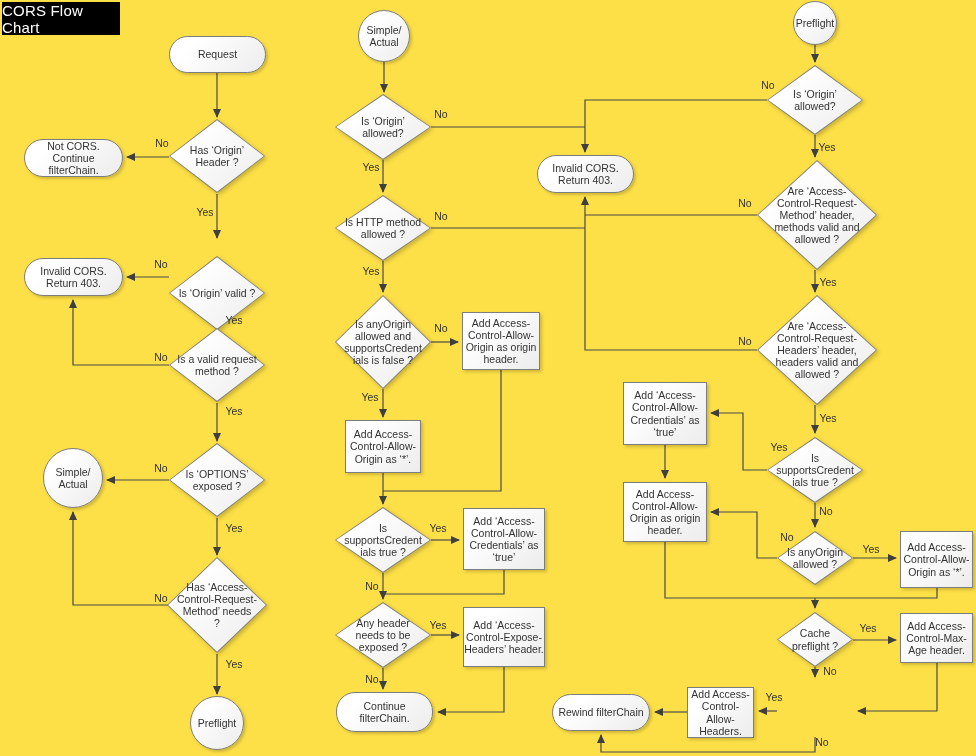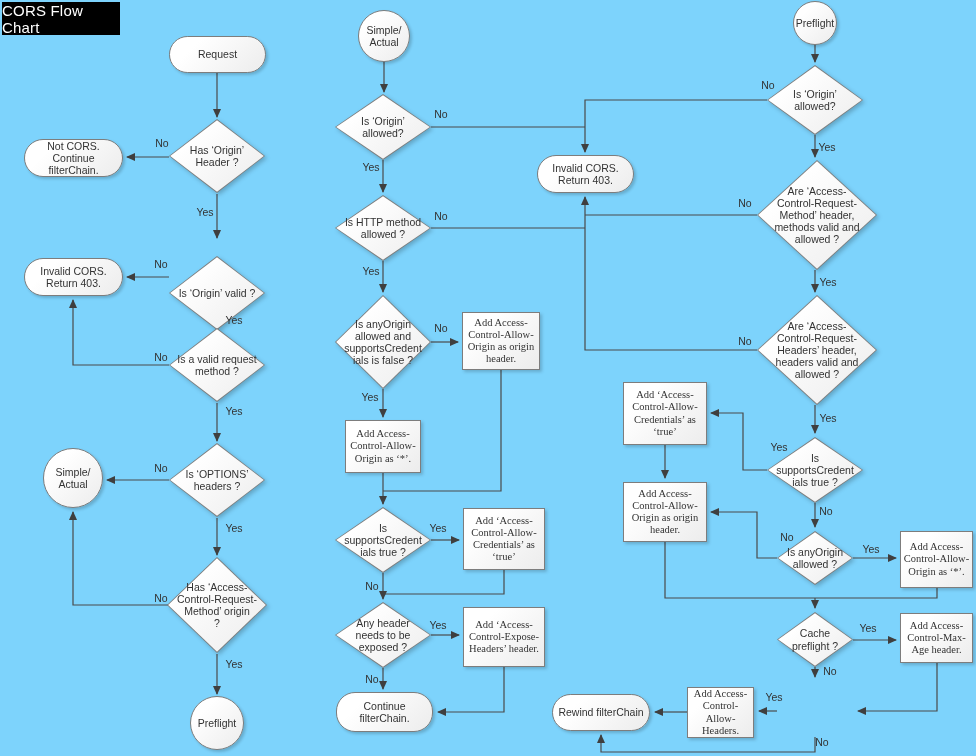--- a/index.html
+++ b/index.html
@@ -1,36 +1,35 @@
 <!DOCTYPE html>
 <html><head>
 <meta charset="utf-8">
 <style>
   html,body{margin:0;padding:0;background:#fff;}
   #canvas{
-    position:relative;width:976px;height:756px;background:#7dd3fc;overflow:hidden;
+    position:relative;width:976px;height:756px;background:#fde047;overflow:hidden;
     font-family:"Liberation Sans", sans-serif;color:#333;
   }
   #wires{position:absolute;left:0;top:0;width:976px;height:756px;}
   .node{position:absolute;box-sizing:border-box;}
   .stadium{
     border:1px solid #7d7d7d;border-radius:19px;
     background:linear-gradient(135deg,#ffffff 25%,#ececec 100%);
     box-shadow:2px 2px 3px rgba(0,0,0,.18);
   }
   .circ{
     border:1px solid #7d7d7d;border-radius:50%;
     background:linear-gradient(135deg,#ffffff 25%,#ececec 100%);
     box-shadow:2px 2px 3px rgba(0,0,0,.18);
   }
   .rectn{
     border:1px solid #7d7d7d;
     background:linear-gradient(135deg,#ffffff 25%,#ececec 100%);
     box-shadow:2px 2px 3px rgba(0,0,0,.18);
-    font-family:Liberation Serif, serif;
   }
   .diamond{}
   .d-shape{position:absolute;inset:0;filter:drop-shadow(2px 2px 2px rgba(0,0,0,.22));}
   .d-outer{position:absolute;inset:0;background:#7d7d7d;
     clip-path:polygon(50% 0,100% 50%,50% 100%,0 50%);}
   .d-inner{position:absolute;inset:1.2px;background:linear-gradient(135deg,#ffffff 25%,#ececec 100%);
     clip-path:polygon(50% 0,100% 50%,50% 100%,0 50%);}
   .txt{
     position:absolute;inset:0;display:flex;align-items:center;justify-content:center;
     text-align:center;white-space:pre-line;font-size:10.5px;line-height:1.16;color:#333;
@@ -156,37 +155,37 @@
 method ?</span>
     </div>
 
   <div class="node diamond" style="left:169px;top:443px;width:96px;height:74px">
     <div class="d-shape">
         <div class="d-outer">
           <div class="d-inner"></div>
         </div>
       </div>
     <span class="txt">Is ‘OPTIONS’
-headers ?</span>
+exposed ?</span>
     </div>
 
   <div class="node circ" style="left:43px;top:448px;width:60px;height:60px">
     <span class="txt">Simple/
 Actual</span>
     </div>
 
   <div class="node diamond" style="left:167px;top:557px;width:100px;height:96px">
     <div class="d-shape">
         <div class="d-outer">
           <div class="d-inner"></div>
         </div>
       </div>
     <span class="txt">Has ‘Access-
 Control-Request-
-Method’ origin
+Method’ needs
 ?</span>
     </div>
 
   <div class="node circ" style="left:190px;top:696px;width:54px;height:54px">
     <span class="txt">Preflight</span>
     </div>
 
   <div class="node circ" style="left:358px;top:10px;width:52px;height:52px">
     <span class="txt">Simple/
 Actual</span>

